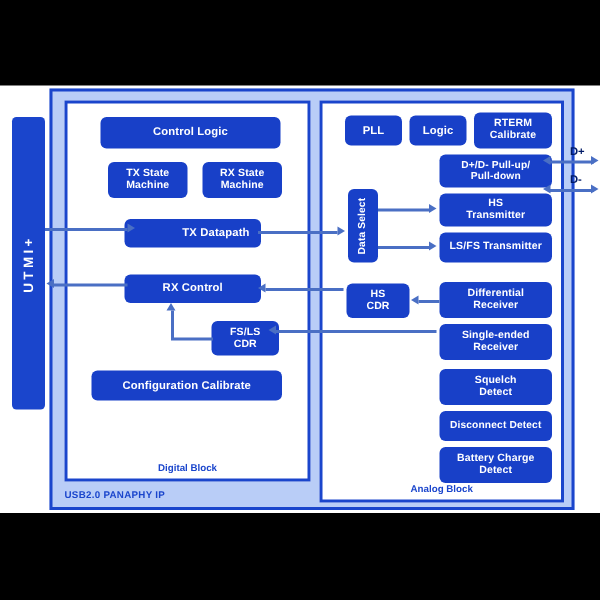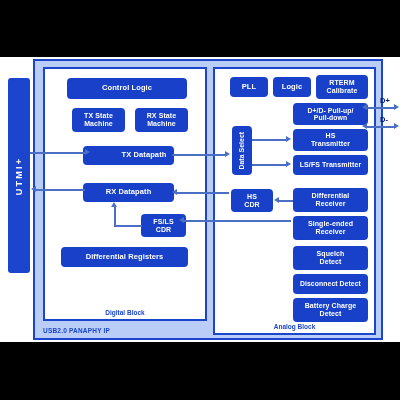--- a/index.html
+++ b/index.html
@@ -81,26 +81,26 @@
       <div class="box" style="left:22px;top:9px;width:120px;height:21px;font-size:7.5px;">Control Logic</div>
 
       <div class="box" style="left:27px;top:39px;width:53px;height:24px;font-size:7px;white-space:pre-line;">TX State
 Machine</div>
 
       <div class="box" style="left:90px;top:39px;width:53px;height:24px;font-size:7px;white-space:pre-line;">RX State
 Machine</div>
 
       <div class="box" style="left:38px;top:77px;width:91px;height:19px;font-size:7.5px;padding-left:31px;">TX Datapath</div>
 
-      <div class="box" style="left:38px;top:114px;width:91px;height:19px;font-size:7.5px;">RX Datapath</div>
+      <div class="box" style="left:38px;top:114px;width:91px;height:19px;font-size:7.5px;">RX Control</div>
 
       <div class="box" style="left:96px;top:145px;width:45px;height:23px;font-size:7px;white-space:pre-line;">FS/LS
 CDR</div>
 
-      <div class="box" style="left:16px;top:178px;width:127px;height:20px;font-size:7.5px;">Differential Registers</div>
+      <div class="box" style="left:16px;top:178px;width:127px;height:20px;font-size:7.5px;">Configuration Calibrate</div>
 
       <div class="ln lnh" style="left:69px;top:156px;width:28px;"></div>
       <div class="ln lnv" style="left:69px;top:138px;height:19px;"></div>
       <div class="arw arw-u" style="left:66px;top:133px;"></div>
 
       <span id="digital-label">Digital Block</span>
     </div>
 
     <div id="analog-block">
 

